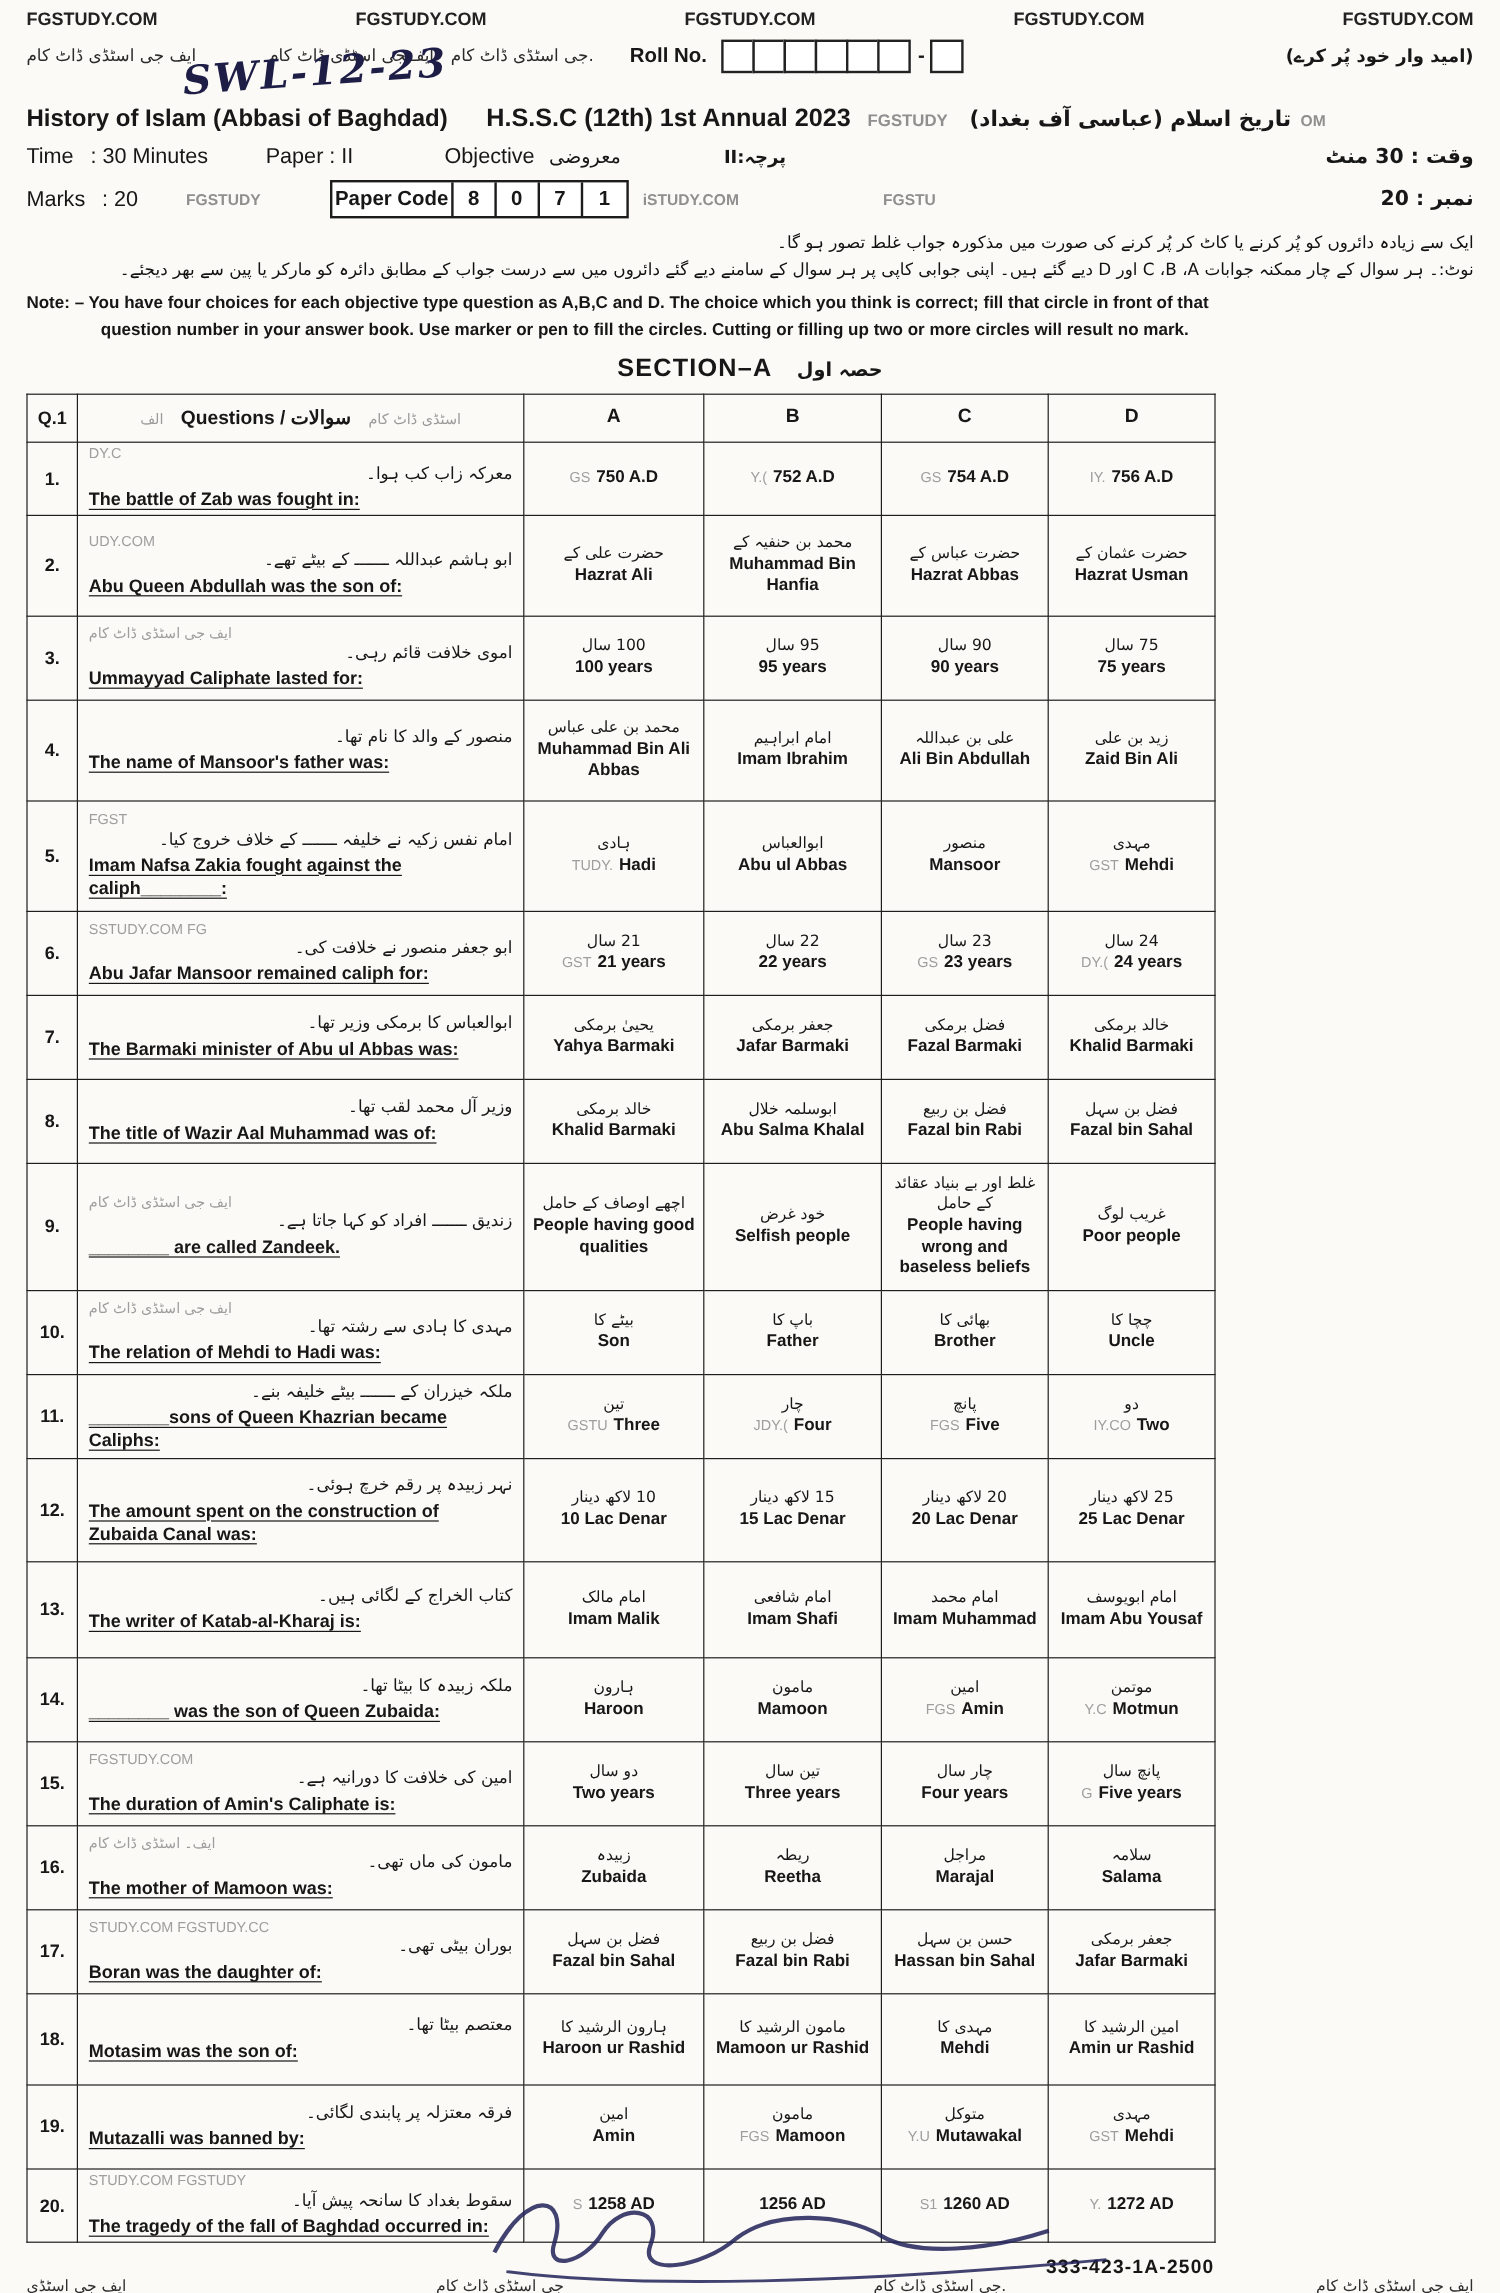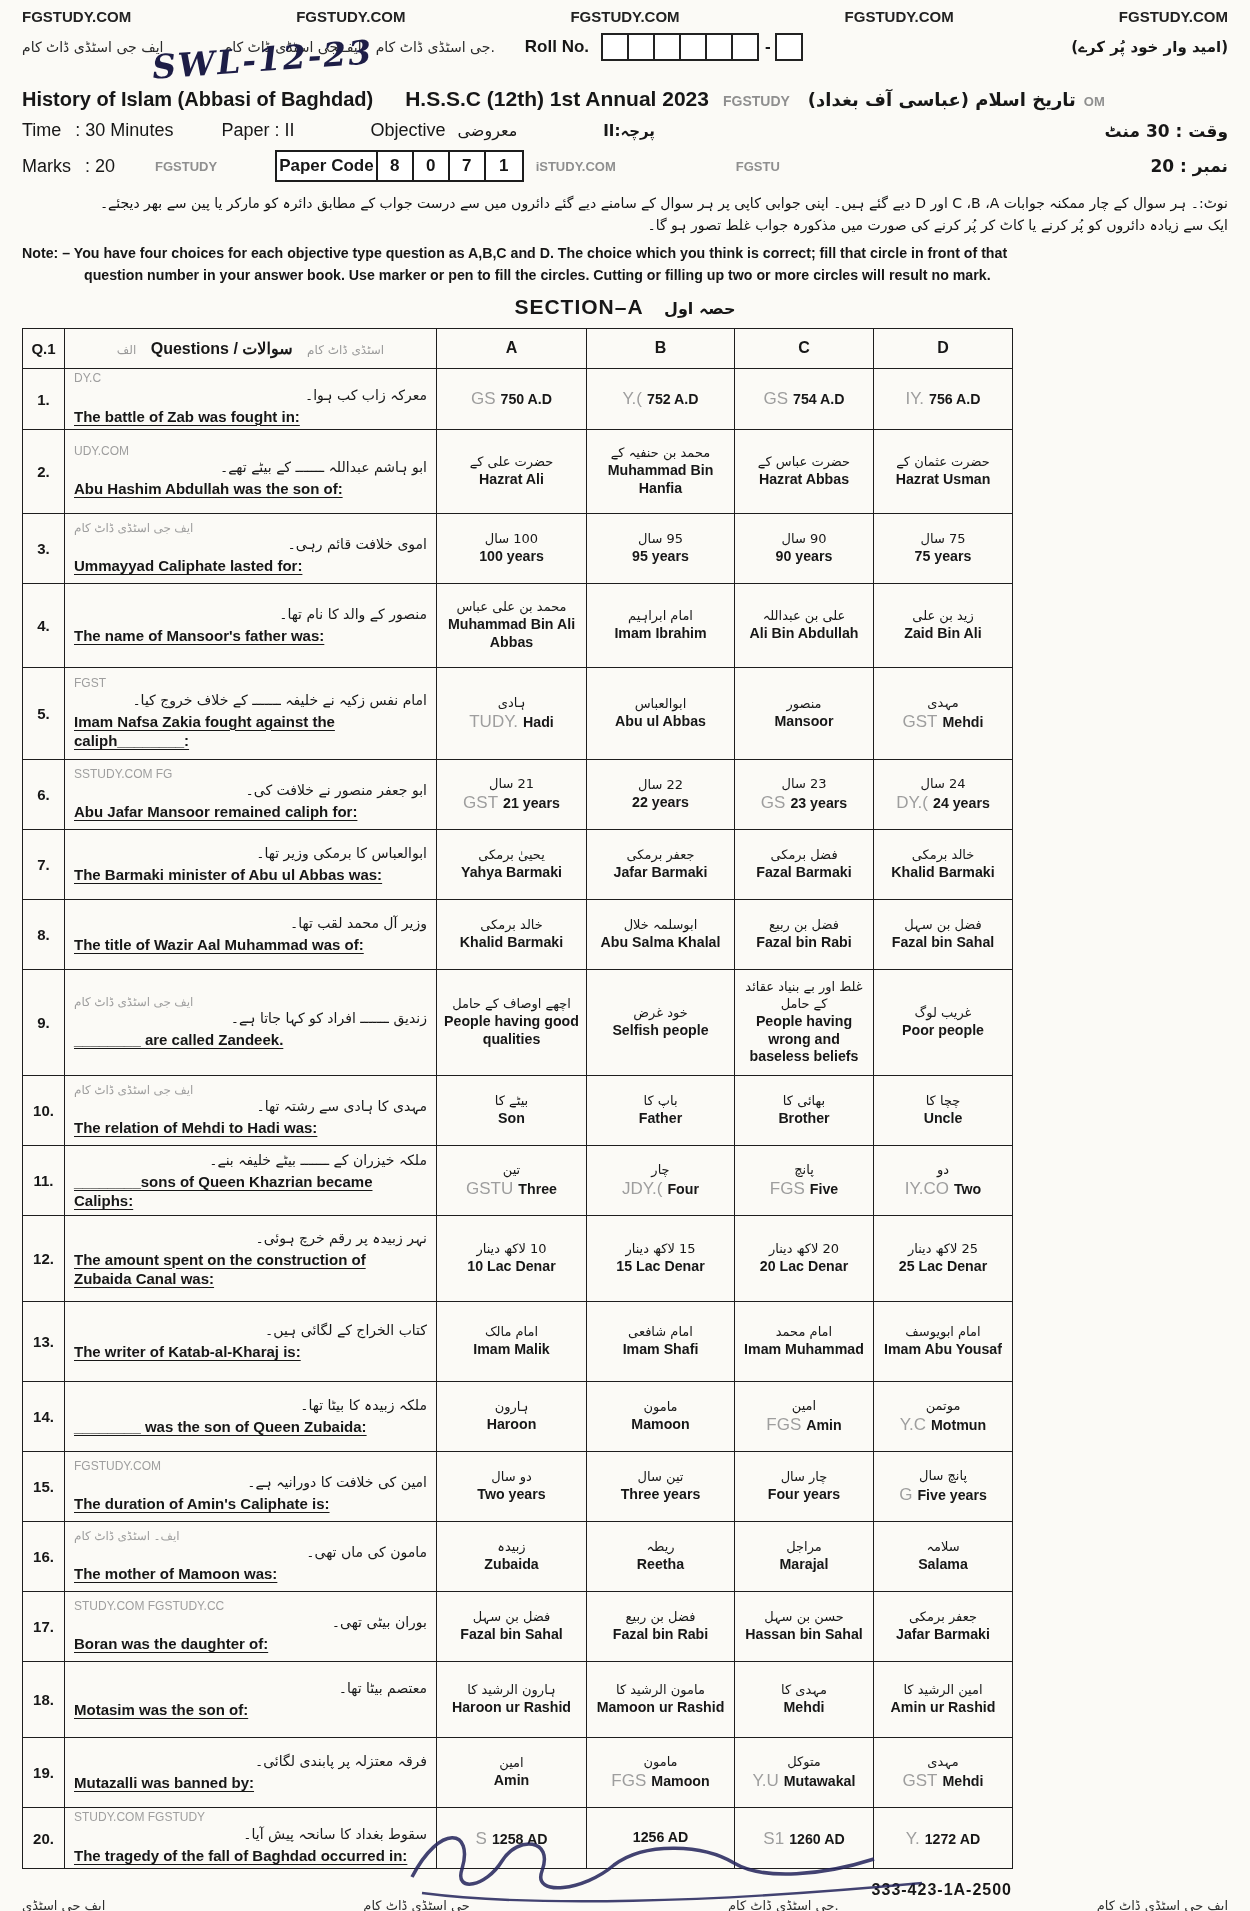--- a/index.html
+++ b/index.html
@@ -71,21 +71,21 @@
   .h-wml, .h-wmr { color: #9a9a9a; font-weight: normal; font-size: 12px; margin: 0 10px; }
   .c-num { text-align: center; font-weight: bold; font-size: 15px; }
   .c-q { padding: 3px 9px; }
   .qwm { color: #9e9e9e; font-size: 12px; line-height: 1.15; }
   .q-ur { text-align: right; font-size: 14px; line-height: 1.35; }
   .q-en { font-weight: bold; font-size: 15px; line-height: 1.3; margin-top: 2px;
           text-decoration: underline; text-underline-offset: 3px; text-decoration-thickness: 1.2px; }
   .c-opt { text-align: center; padding: 2px 4px; }
   .o-ur { font-size: 13px; line-height: 1.3; }
   .o-en { font-weight: bold; font-size: 14.2px; line-height: 1.25; }
-  .owm { color: #9e9e9e; font-weight: normal; font-size: 17px; margin-right: 5px; }
+  .owm { color: #9e9e9e; font-weight: normal; font-size: 12px; margin-right: 5px; }
 
   tbody tr { height: 70px; }
   tbody tr:nth-child(1)  { height: 58px; }
   tbody tr:nth-child(2)  { height: 84px; }
   tbody tr:nth-child(4)  { height: 84px; }
   tbody tr:nth-child(5)  { height: 92px; }
   tbody tr:nth-child(9)  { height: 106px; }
   tbody tr:nth-child(12) { height: 86px; }
   tbody tr:nth-child(13) { height: 80px; }
   tbody tr:nth-child(18) { height: 76px; }
@@ -158,22 +158,22 @@
       <span class="pc-digit">0</span>
       <span class="pc-digit">7</span>
       <span class="pc-digit">1</span>
     </span>
     <span class="wm-gray w2">iSTUDY.COM</span>
     <span class="wm-gray w3">FGSTU</span>
     <span class="m-marksu urdu">نمبر : 20</span>
   </div>
 
   <div class="note-urdu urdu">
+    <div>ایک سے زیادہ دائروں کو پُر کرنے یا کاٹ کر پُر کرنے کی صورت میں مذکورہ جواب غلط تصور ہو گا۔</div>
     <div>نوٹ:۔ ہر سوال کے چار ممکنہ جوابات C ،B ،A اور D دیے گئے ہیں۔ اپنی جوابی کاپی پر ہر سوال کے سامنے دیے گئے دائروں میں سے درست جواب کے مطابق دائرہ کو مارکر یا پین سے بھر دیجئے۔</div>
-    <div>ایک سے زیادہ دائروں کو پُر کرنے یا کاٹ کر پُر کرنے کی صورت میں مذکورہ جواب غلط تصور ہو گا۔</div>
   </div>
 
   <div class="note-en">
     <div>Note: – You have four choices for each objective type question as A,B,C and D. The choice which you think is correct; fill that circle in front of that</div>
     <div class="l2">question number in your answer book. Use marker or pen to fill the circles. Cutting or filling up two or more circles will result no mark.</div>
   </div>
 
   <div class="section-row">
     <span class="section-title">SECTION–A</span>
     <span class="section-urdu urdu">حصہ اول</span>
@@ -225,21 +225,21 @@
       <td class="c-opt">
 
         <div class="o-en"><span class="owm">IY.</span><span class="otxt">756 A.D</span></div>
       </td>
     </tr>
         <tr>
       <td class="c-num">2.</td>
       <td class="c-q">
         <div class="qwm">UDY.COM</div>
         <div class="q-ur urdu">ابو ہاشم عبداللہ ـــــــ کے بیٹے تھے۔</div>
-        <div class="q-en">Abu Hashim Abdullah was the son of:</div>
+        <div class="q-en">Abu Queen Abdullah was the son of:</div>
       </td>
       <td class="c-opt">
         <div class="o-ur urdu">حضرت علی کے</div>
         <div class="o-en"><span class="otxt">Hazrat Ali</span></div>
       </td>
       <td class="c-opt">
         <div class="o-ur urdu">محمد بن حنفیہ کے</div>
         <div class="o-en"><span class="otxt">Muhammad Bin Hanfia</span></div>
       </td>
       <td class="c-opt">

